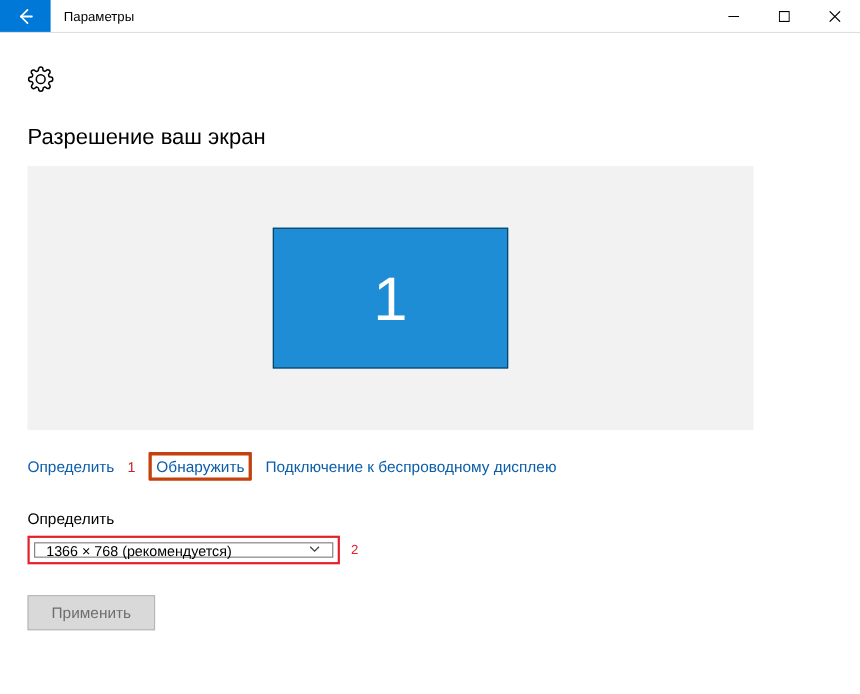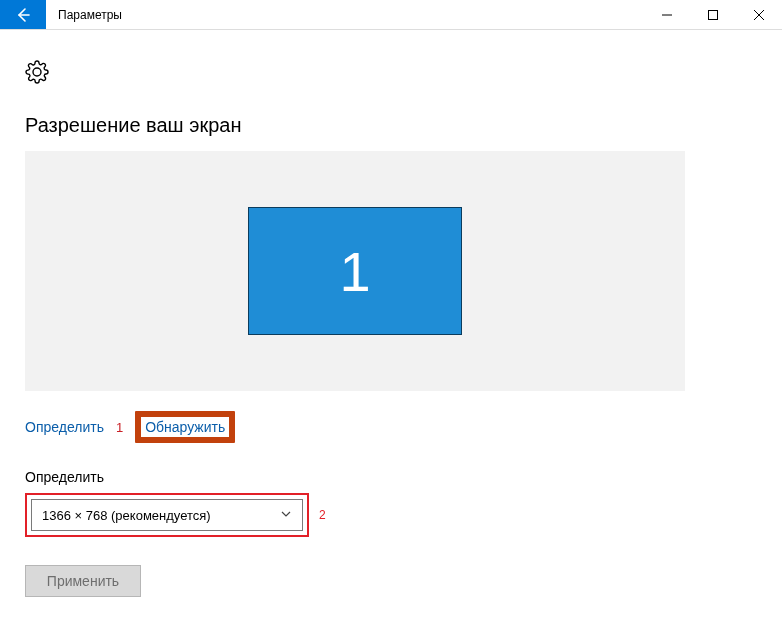--- a/index.html
+++ b/index.html
@@ -20,26 +20,26 @@
     .section-heading { font-size: 20px; font-weight: 400; margin-bottom: 14px; }
 
     .monitor-area { width: 660px; height: 240px; background: #f2f2f2; display: flex; align-items: center; justify-content: center; margin-bottom: 20px;}
     .monitor-box { width: 214px; height: 128px; background: #1f8dd6; border: 1px solid #0b3c5d; display:flex; align-items:center; justify-content:center; }
     .monitor-num { color: #fff; font-size: 56px; font-weight: 300; }
 
     .links-row { display: flex; align-items: center; gap: 12px; font-size: 14px; margin-bottom: 26px; }
     .link { color: #0b5eaa; cursor: pointer; }
     .link-identify { display:flex; align-items:center; gap:14px;}
     .annot-num { color: #c92026; font-size: 13px; margin-left:-2px; }
-    .hl { border: 6px solid #c2410c; padding: 2px 4px; border-radius:1px;}
+    .hl { border: 3px solid #c2410c; padding: 2px 4px; border-radius:1px;}
 
     .field-label { font-size: 14px; margin-bottom: 8px; color: #000; }
     .select-wrap { display:flex; align-items:center; gap:10px;}
     .select-hl { border: 2px solid #e22028; padding: 4px; display:inline-block; }
-    .select-box { width: 272px; height: 32px; border: 1.5px solid #7a7a7a; background: #fff; display: flex; align-items: center; justify-content: space-between; padding: 0 10px; cursor: pointer; font-size: 13px; }
+    .select-box { width: 272px; height: 14px; border: 1.5px solid #7a7a7a; background: #fff; display: flex; align-items: center; justify-content: space-between; padding: 0 10px; cursor: pointer; font-size: 13px; }
     .chevron { font-family: inherit; }
     .annot-num2 { color: #e22028; font-size: 12px; }
 
     .button-row { display:flex; gap: 10px; margin-top: 28px; }
     .gray-btn { min-width: 116px; height: 32px; border: 1.5px solid #b6b6b6; background: #d9d9d9; color: #6e6e6e; font-size: 14px; display:flex; align-items:center; justify-content:center; cursor: default;}
   </style>
 </head>
 <body>
 
 <div class="titlebar">
@@ -87,20 +87,21 @@
   </div>
 
   <div class="links-row">
     <span class="link-identify">
       <span class="link">Определить</span>
       <span class="annot-num">1</span>
     </span>
     <span class="hl">
       <span class="link">Обнаружить</span>
     </span>
+    <span class="link">Подключение к беспроводному дисплею</span>
   </div>
 
   <div class="field-label">Определить</div>
   <div class="select-wrap">
     <div class="select-hl">
       <div class="select-box">
         <span>1366 × 768 (рекомендуется)</span>
         <span class="chevron">
           <svg width="12" height="12" viewBox="0 0 12 12">
               <path d="M2 4 L6 8 L10 4" stroke="#444" stroke-width="1.2" fill="none"></path>

